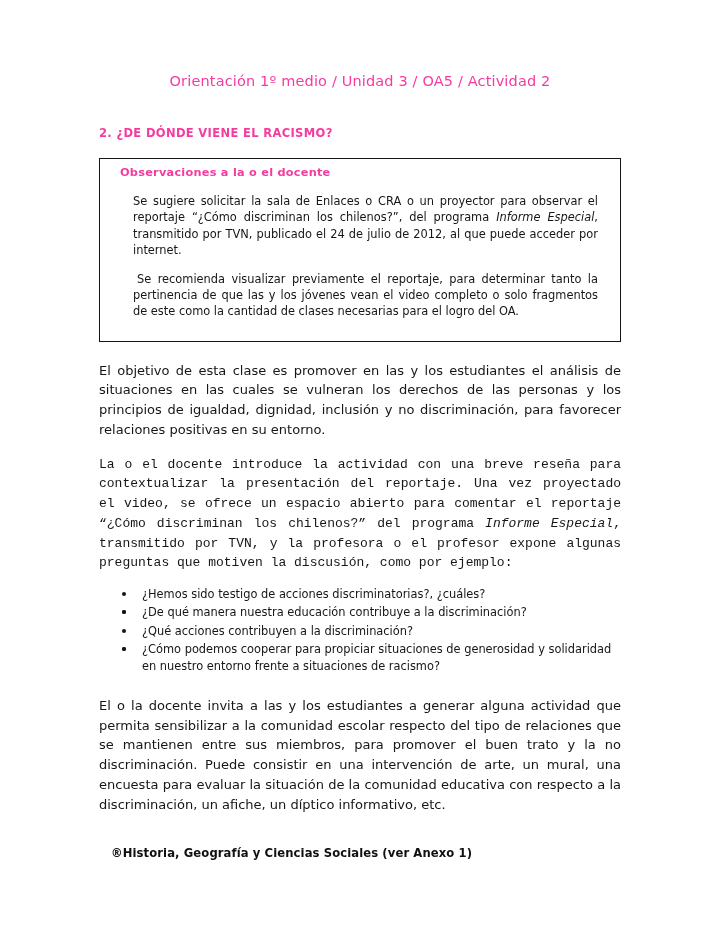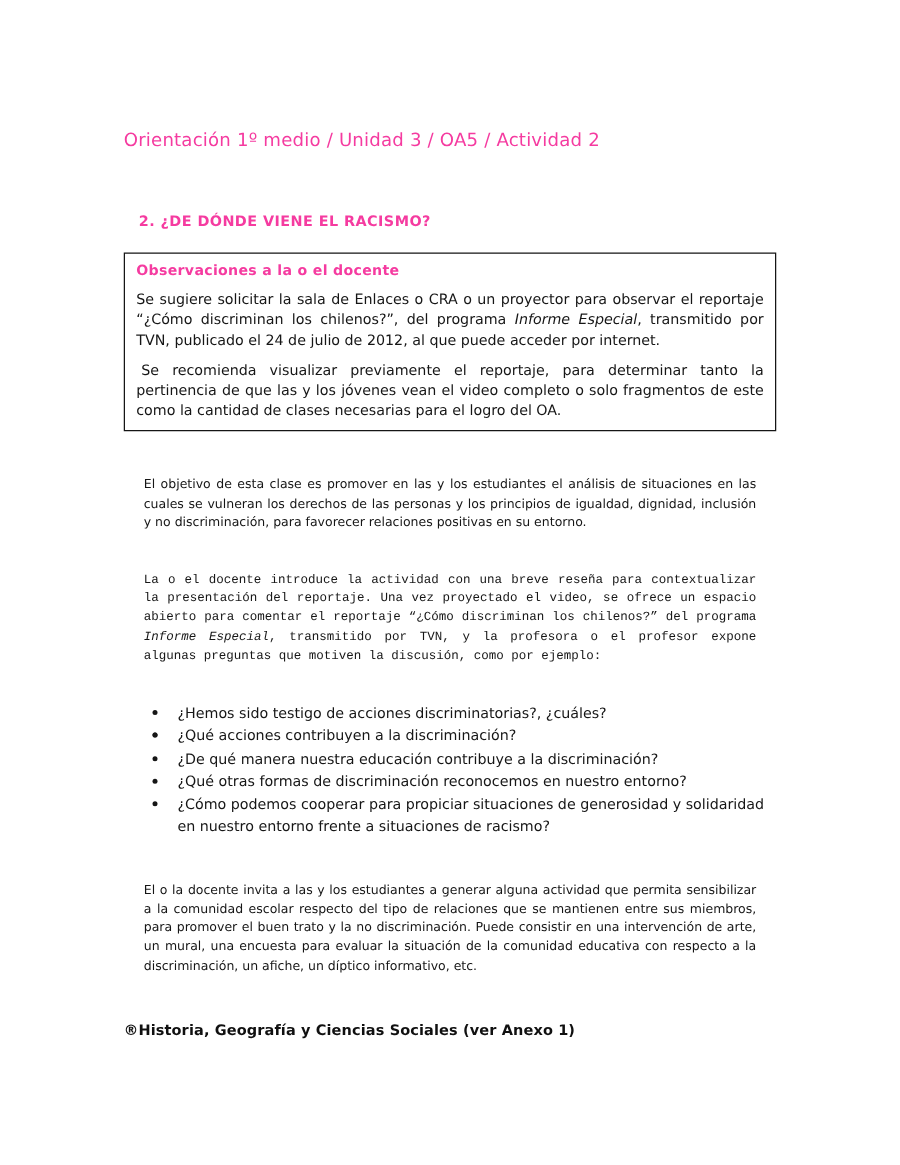--- a/index.html
+++ b/index.html
@@ -28,74 +28,74 @@
   .content {
     position: absolute;
     left: 99px;
     top: 0;
     width: 522px;
   }
 
   
   .doc-title {
     margin: 0;
-    padding-top: 105px;
-    text-align: left;
+    padding-top: 73px;
+    text-align: center;
     font-size: 14.5px;
     font-weight: normal;
     color: #f53ba0;
     letter-spacing: 0.15px;
     line-height: 1.2;
   }
 
   
   .section-heading {
-    margin: 12px;
+    margin: 0;
     padding-top: 37px;
     font-size: 11.5px;
     font-weight: bold;
     color: #f53ba0;
     letter-spacing: 0.35px;
     line-height: 1.2;
   }
 
   
   .obs-box {
     margin-top: 17px;
     border: 1.3px solid #151515;
-    padding: 7px 9px 8px 9px;
+    padding: 7px 9px 8px 20px;
     box-sizing: border-box;
     width: 522px;
   }
   .obs-box-title {
     margin: 0 0 7px 0;
     font-size: 11.3px;
     font-weight: bold;
     color: #f53ba0;
     letter-spacing: 0.25px;
     line-height: 1.25;
   }
   .obs-p {
-    margin: 0;
+    margin: 13px;
     font-size: 11.4px;
     line-height: 1.42;
     text-align: justify;
     color: #161616;
   }
   .obs-p + .obs-p {
     margin-top: 8px;
     text-indent: 4px;
   }
   .obs-p i, .body-p i { font-style: italic; }
 
   
   .body-p {
-    margin: 16px;
+    margin: 0;
     padding-top: 19px;
-    font-size: 10px;
+    font-size: 13px;
     line-height: 1.52;
     text-align: justify;
     color: #161616;
   }
   .body-p.tight { padding-top: 15px; font-family: Liberation Mono, monospace; }
 
   
   .bullets {
     margin: 0;
     padding: 13px 0 0 0;
@@ -114,21 +114,21 @@
     left: 23px;
     top: 6px;
     width: 4px;
     height: 4px;
     border-radius: 50%;
     background: #161616;
   }
 
   
   .footer-note {
-    margin: 0;
+    margin: 12px;
     padding-top: 20px;
     font-size: 11.6px;
     font-weight: bold;
     color: #101010;
     letter-spacing: 0.1px;
     line-height: 1.3;
   }
   .reg-mark { font-weight: bold; }
 </style>
 </head>
@@ -156,29 +156,28 @@
     <ul class="bullets">
       <li>
         <span class="dot"></span>
         <span>¿Hemos sido testigo de acciones discriminatorias?, ¿cuáles?</span>
       </li>
       <li>
         <span class="dot"></span>
       </li>
       <li>
         <span class="dot"></span>
+        <span>¿De qué manera nuestra educación contribuye a la discriminación?</span>
+      </li>
+      <li>
+        <span class="dot"></span>
         <span>¿Qué acciones contribuyen a la discriminación?</span>
       </li>
       <li>
         <span class="dot"></span>
-        <span>¿De qué manera nuestra educación contribuye a la discriminación?</span>
-      </li>
-      <li>
-        <span class="dot"></span>
-        <span>¿Qué otras formas de discriminación reconocemos en nuestro entorno?</span>
       </li>
       <li>
         <span class="dot"></span>
         <span>¿Cómo podemos cooperar para propiciar situaciones de generosidad y solidaridad en nuestro entorno frente a situaciones de racismo?</span>
       </li>
     </ul>
 
     <p class="body-p">El o la docente invita a las y los estudiantes a generar alguna actividad que permita sensibilizar a la comunidad escolar respecto del tipo de relaciones que se mantienen entre sus miembros, para promover el buen trato y la no discriminación. Puede consistir en una intervención de arte, un mural, una encuesta para evaluar la situación de la comunidad educativa con respecto a la discriminación, un afiche, un díptico informativo, etc.</p>
 
 

